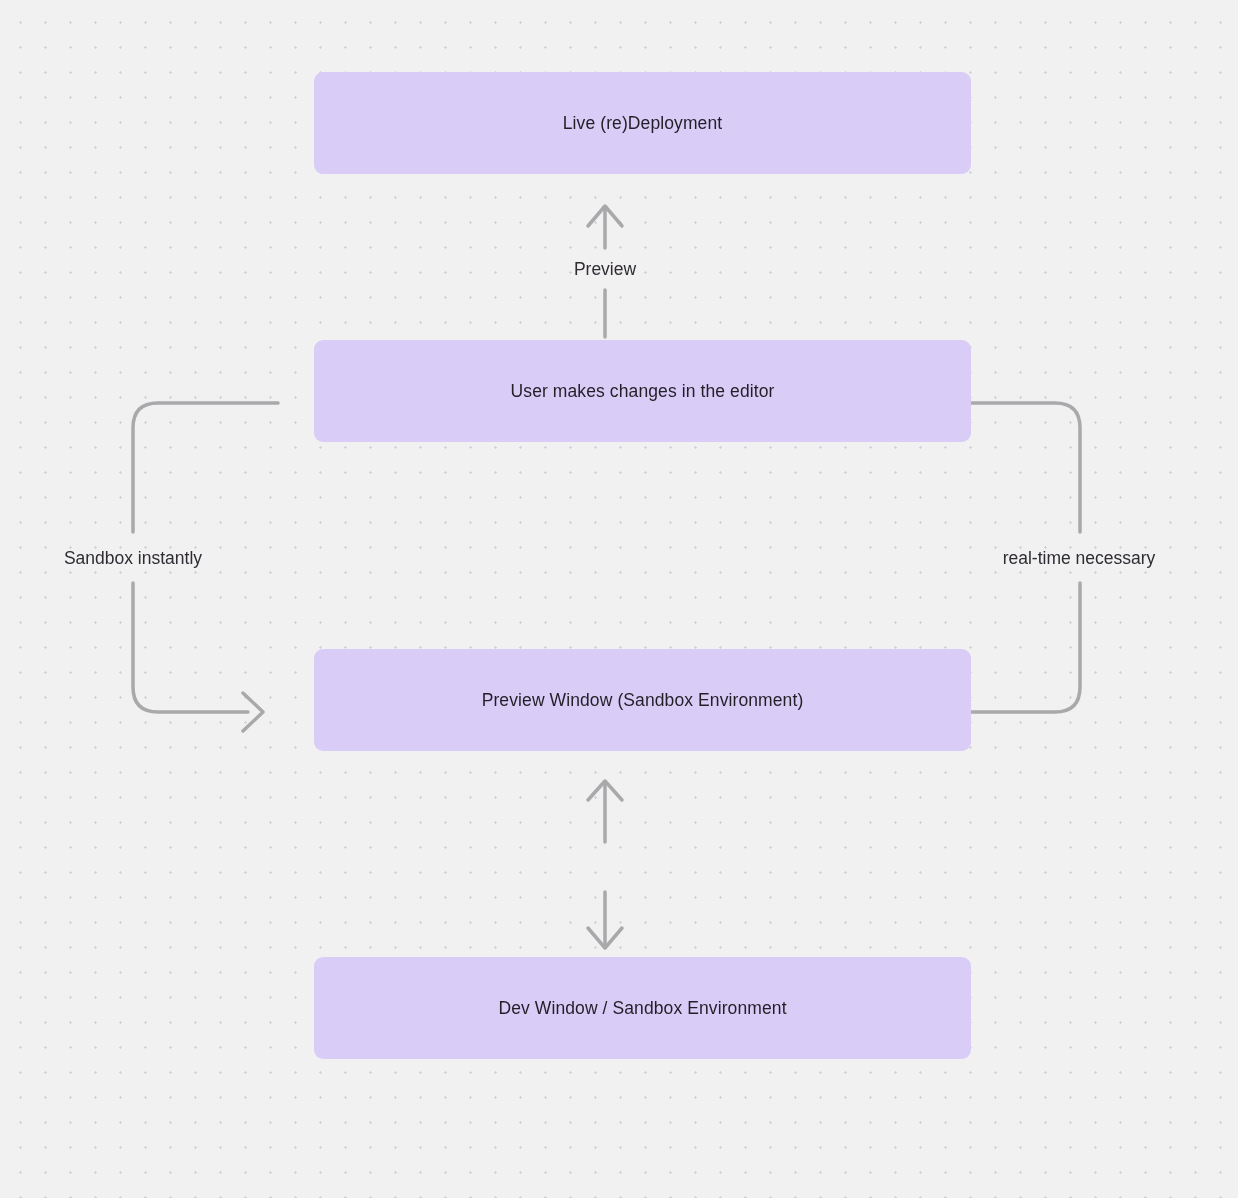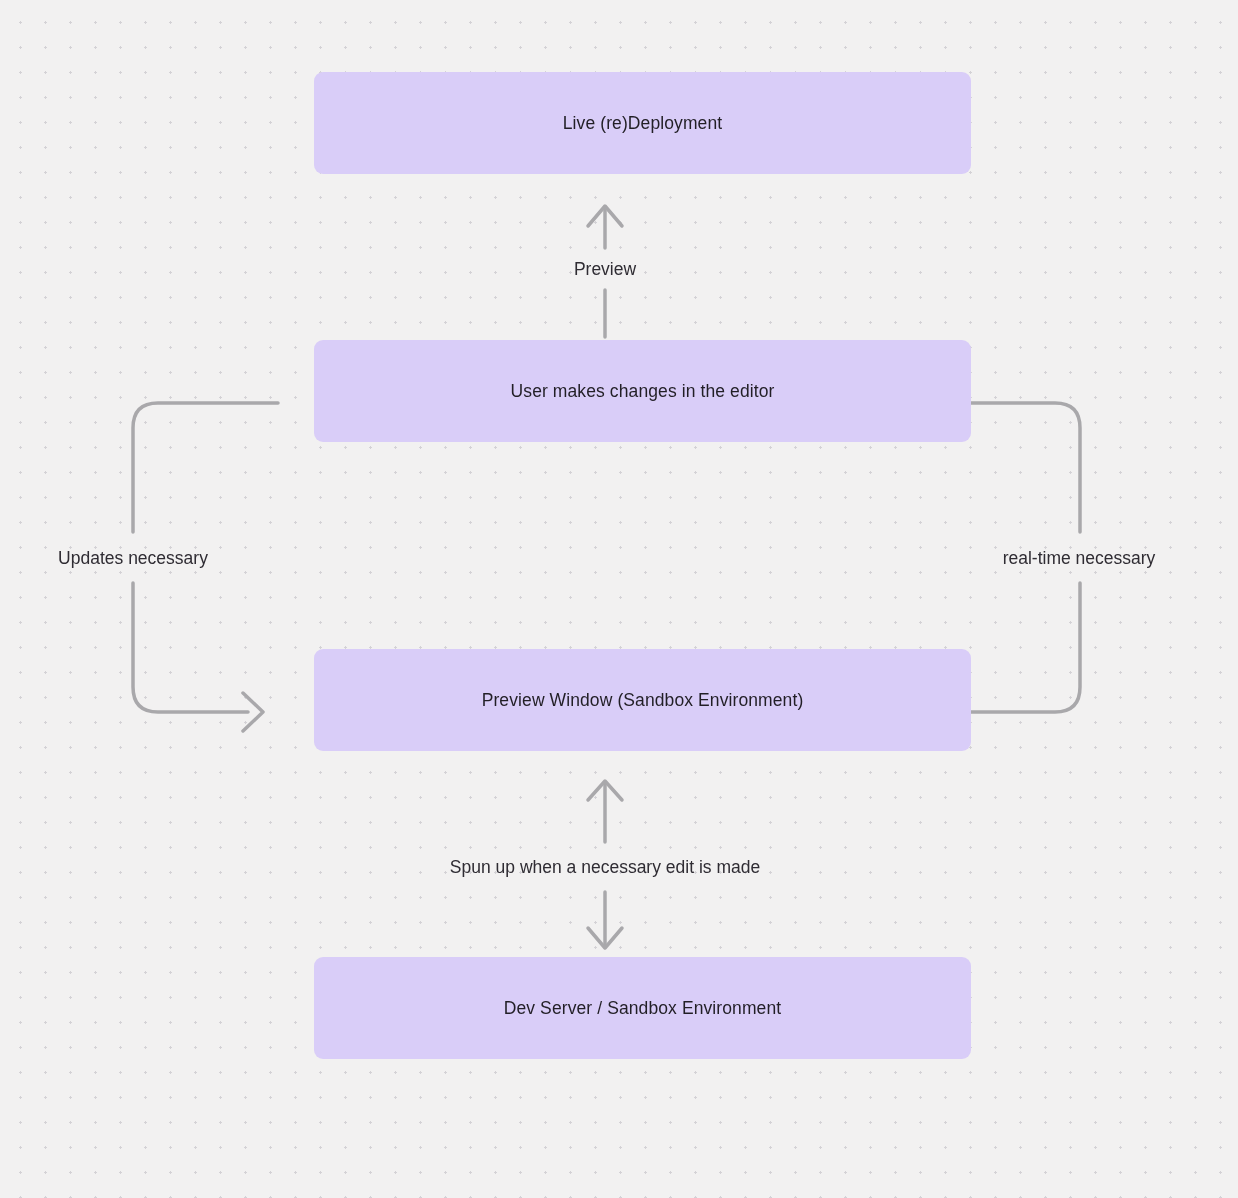--- a/index.html
+++ b/index.html
@@ -80,24 +80,23 @@
 
   <div class="node" style="top:649px">
     <span>Preview Window (Sandbox Environment)</span>
   </div>
 
   <div class="node" style="top:340px">
     <span>User makes changes in the editor</span>
   </div>
 
   <div class="node" style="top:957px">
-    <span>Dev Server / Sandbox Environment</span>
+    <span>Dev Window / Sandbox Environment</span>
   </div>
 
   <div class="edge-label" style="left:605px; top:269px">Preview</div>
 
-  <div class="edge-label" style="left:133px; top:558px">Updates necessary</div>
+  <div class="edge-label" style="left:133px; top:558px">Sandbox instantly</div>
 
   <div class="edge-label" style="left:1079px; top:558px">real-time necessary</div>
 
-  <div class="edge-label" style="left:605px; top:867px">Spun up when a necessary edit is made</div>
 
 </div>
 
 </body></html>

